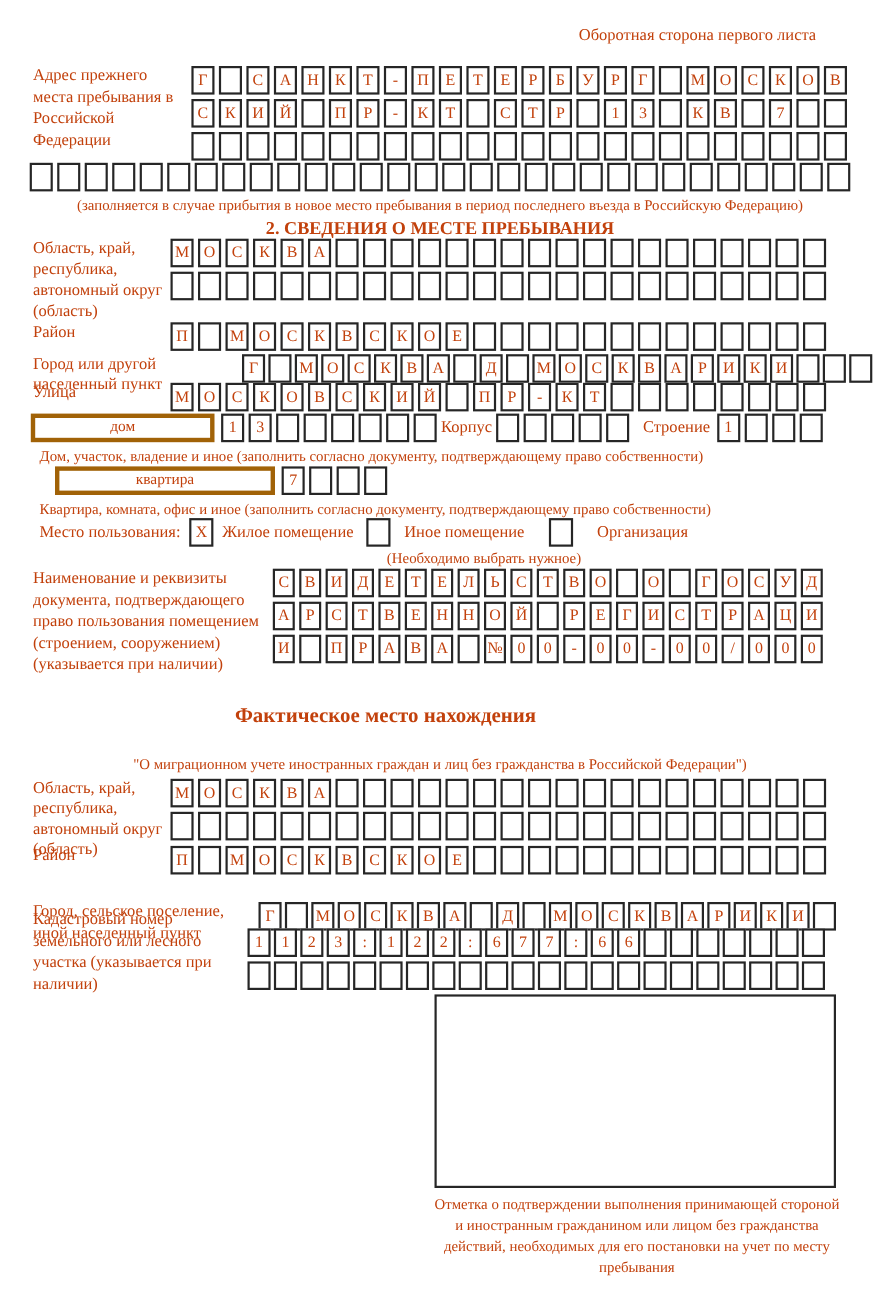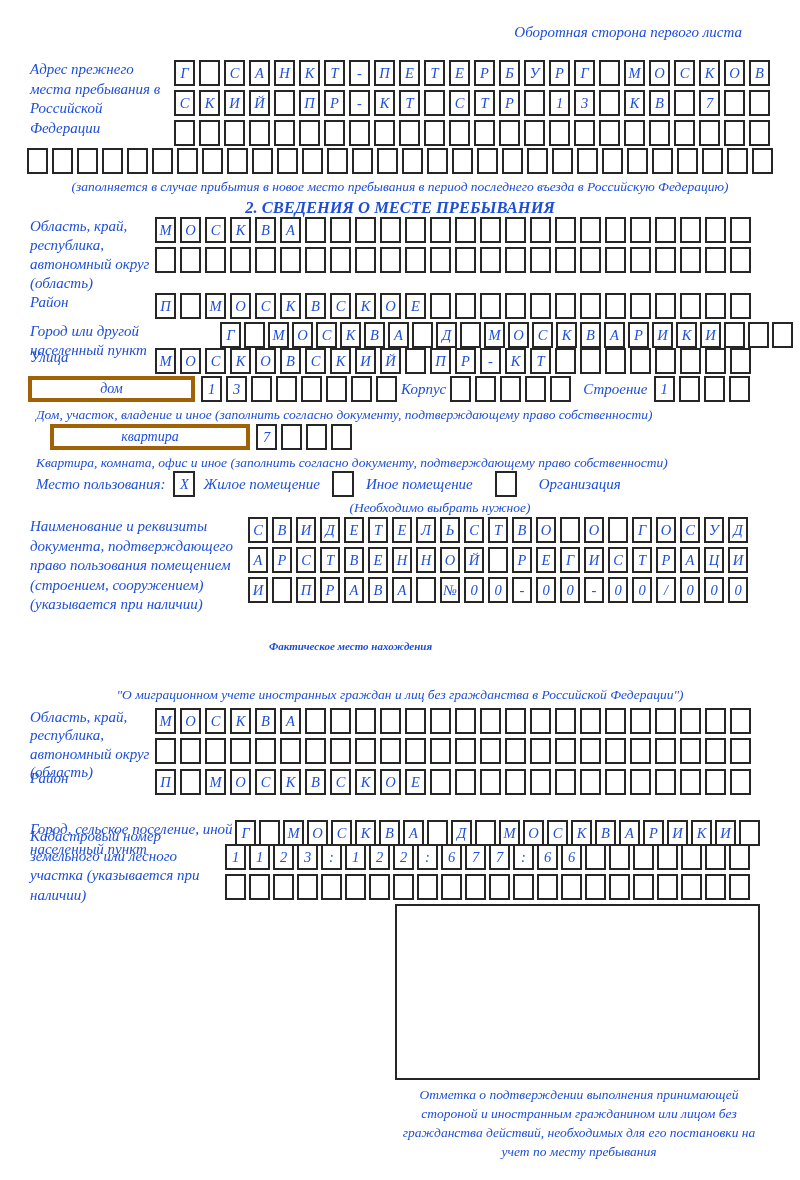--- a/index.html
+++ b/index.html
@@ -1,20 +1,20 @@
 <!DOCTYPE html>
 <html><head>
 <meta charset="utf-8">
 <style>
   * { margin:0; padding:0; box-sizing:border-box; }
   html,body { background:#fff; }
   .page {
     position:relative; width:800px; height:1180px; margin:0 auto;
-    background:#fff; color:#1d4ed8;
-    font-family:"Liberation Serif", serif; overflow:hidden;font-style:italic;
+    background:#fff; color:#c2410c;
+    font-family:"Liberation Serif", serif; overflow:hidden;
   }
   .abs { position:absolute; }
   .lbl { font-size:15px; line-height:1.27; }
   .flexrow { display:flex; align-items:flex-start; }
   .cells { display:flex; gap:4px; }
   .cells.tight { gap:3px; }
   .cellcol .cells { margin-bottom:4px; }
   .cell {
     flex:none; width:21px; height:26px; border:2px solid #262626;
     display:flex; align-items:center; justify-content:center;
@@ -425,21 +425,21 @@
           <span class="cell">0</span>
           <span class="cell">0</span>
           <span class="cell">/</span>
           <span class="cell">0</span>
           <span class="cell">0</span>
           <span class="cell">0</span>
         </div>
     </div>
   </div>
 
-  <div class="abs title" style="top:640px; left:0; width:687px; font-size:11px;padding-left:14px;">Фактическое место нахождения</div>
+  <div class="abs title" style="top:640px; left:0; width:687px; font-size:19px;padding-left:14px;">Фактическое место нахождения</div>
   <div class="abs caption center" style="top:686px; left:0; width:800px;">"О миграционном учете иностранных граждан и лиц без гражданства в Российской Федерации")</div>
 
   <div class="abs flexrow" style="top:708px; left:30px;">
     <div class="lbl" style="width:125px; line-height:1.23;">Область, край, республика, автономный округ (область)</div>
     <div class="cellcol">
       <div class="cells">
           <span class="cell">М</span>
           <span class="cell">О</span>
           <span class="cell">С</span>
           <span class="cell">К</span>

